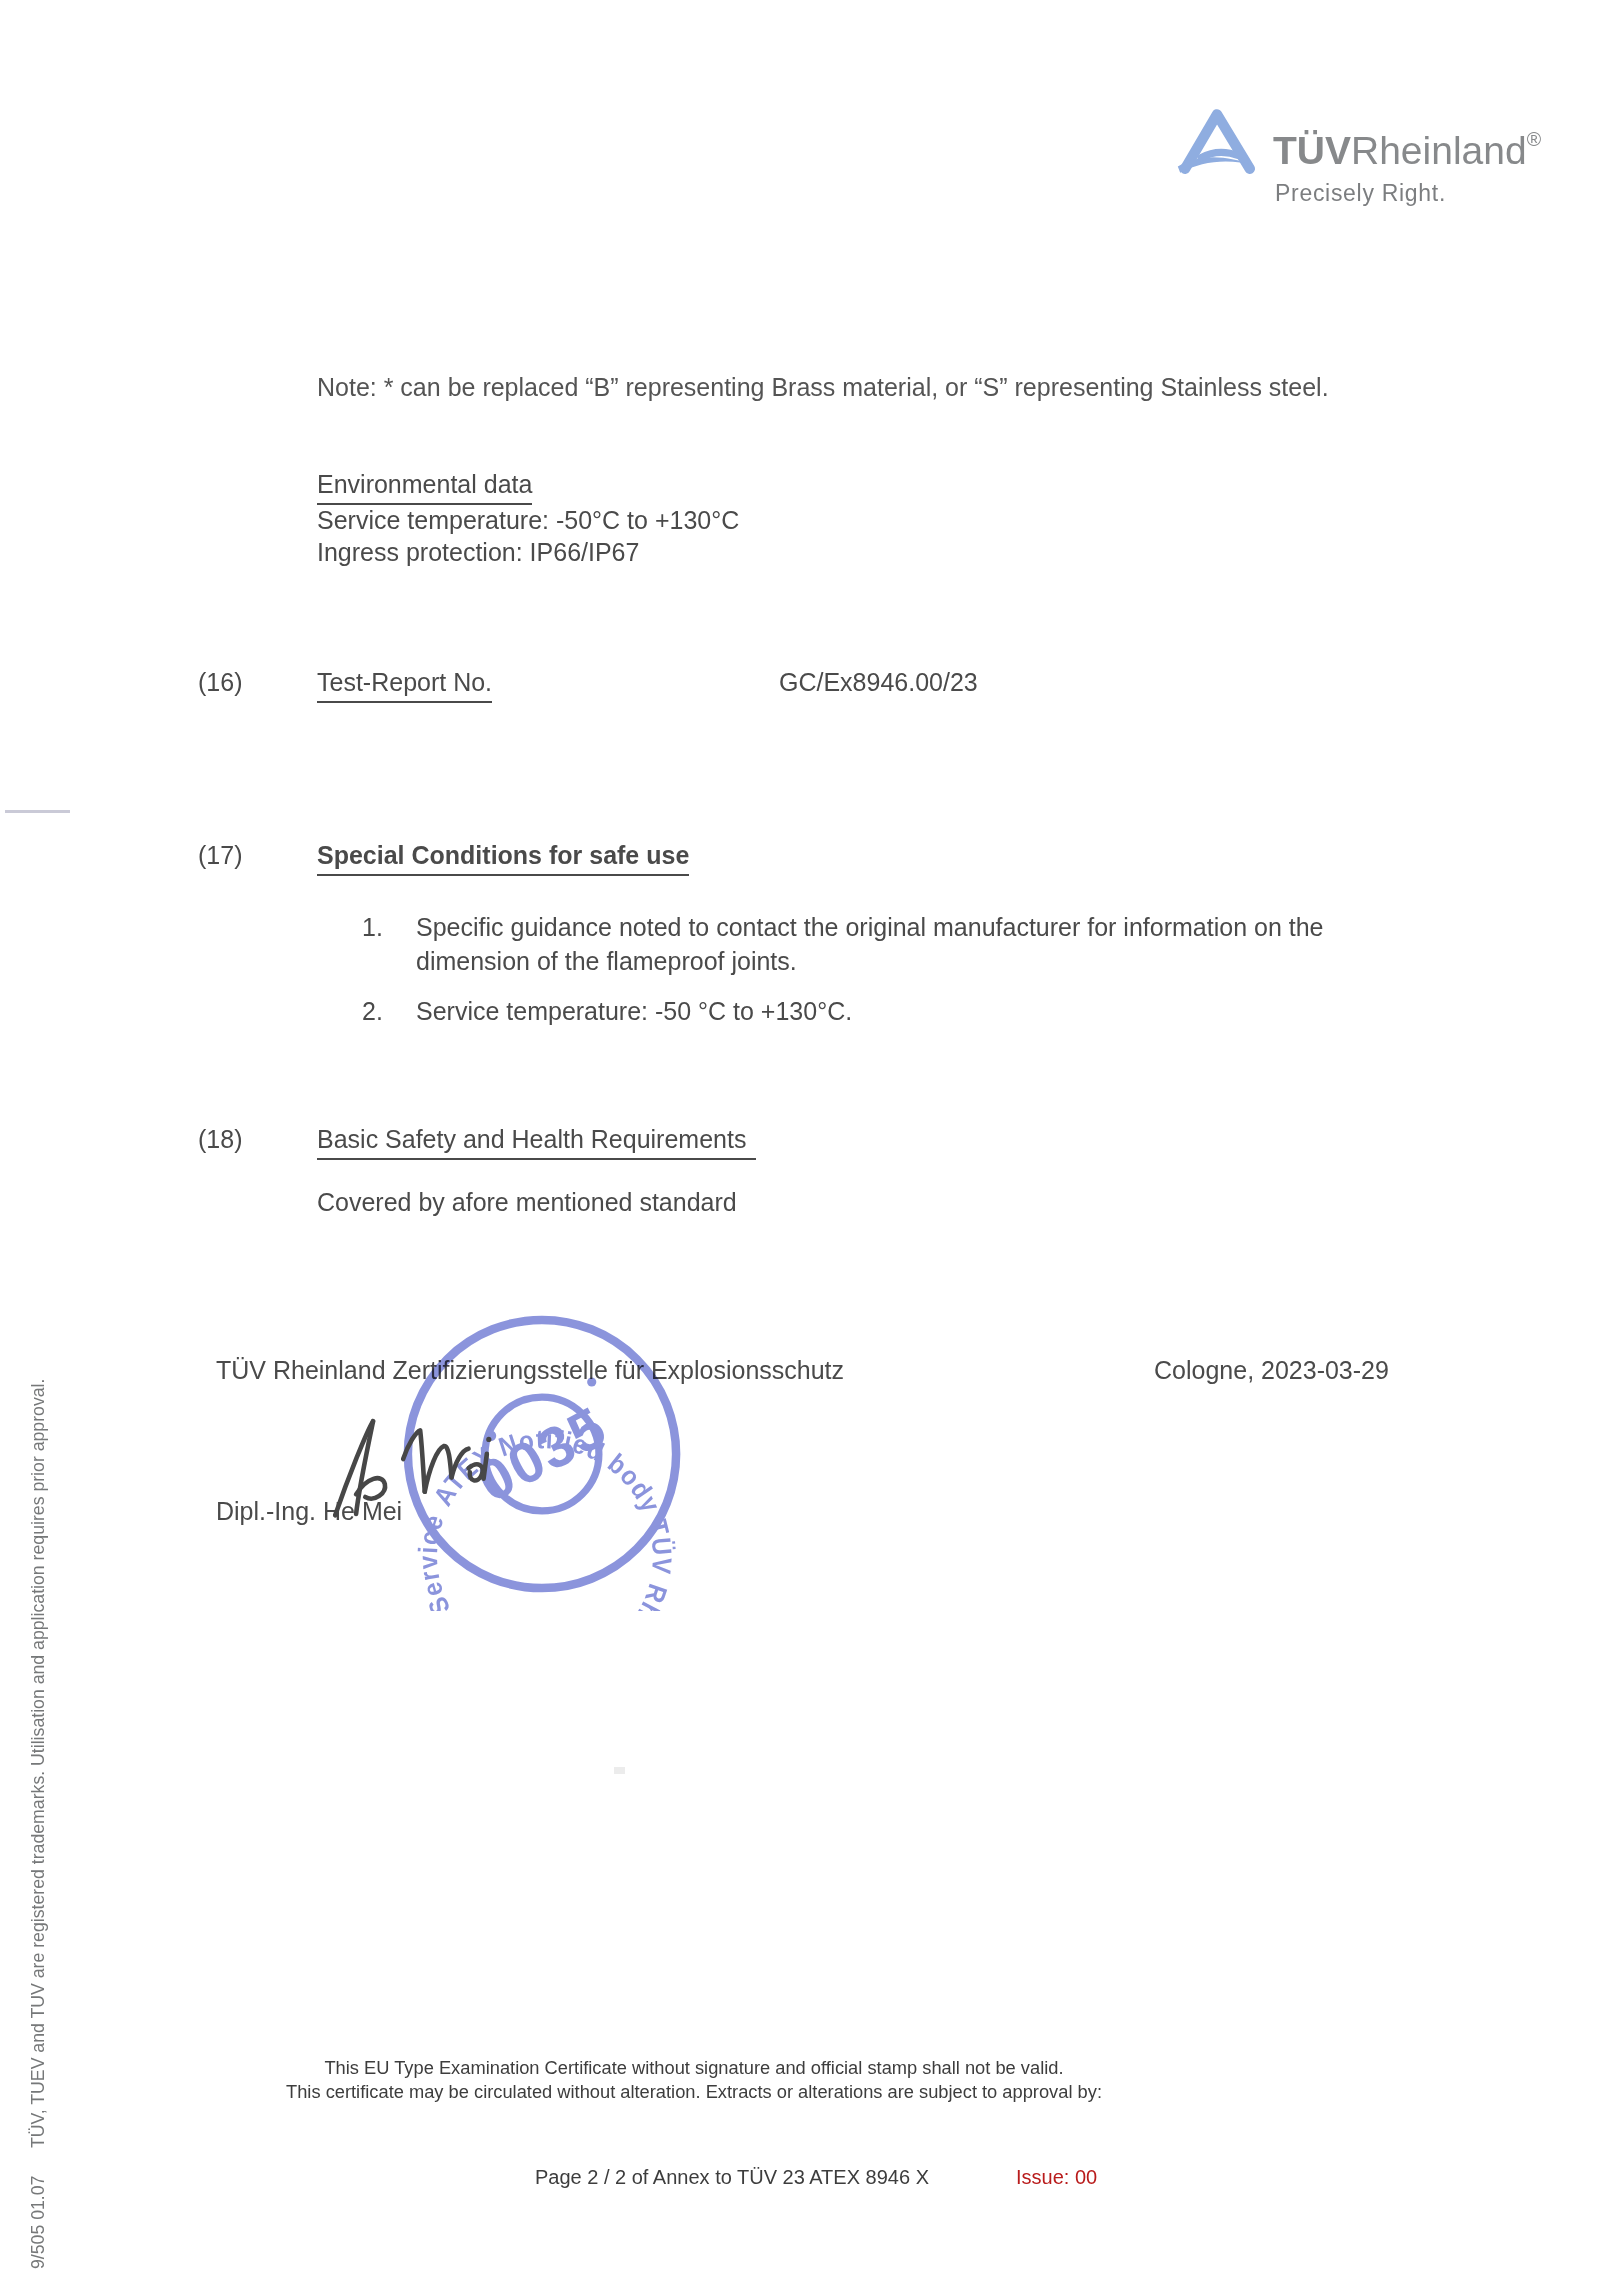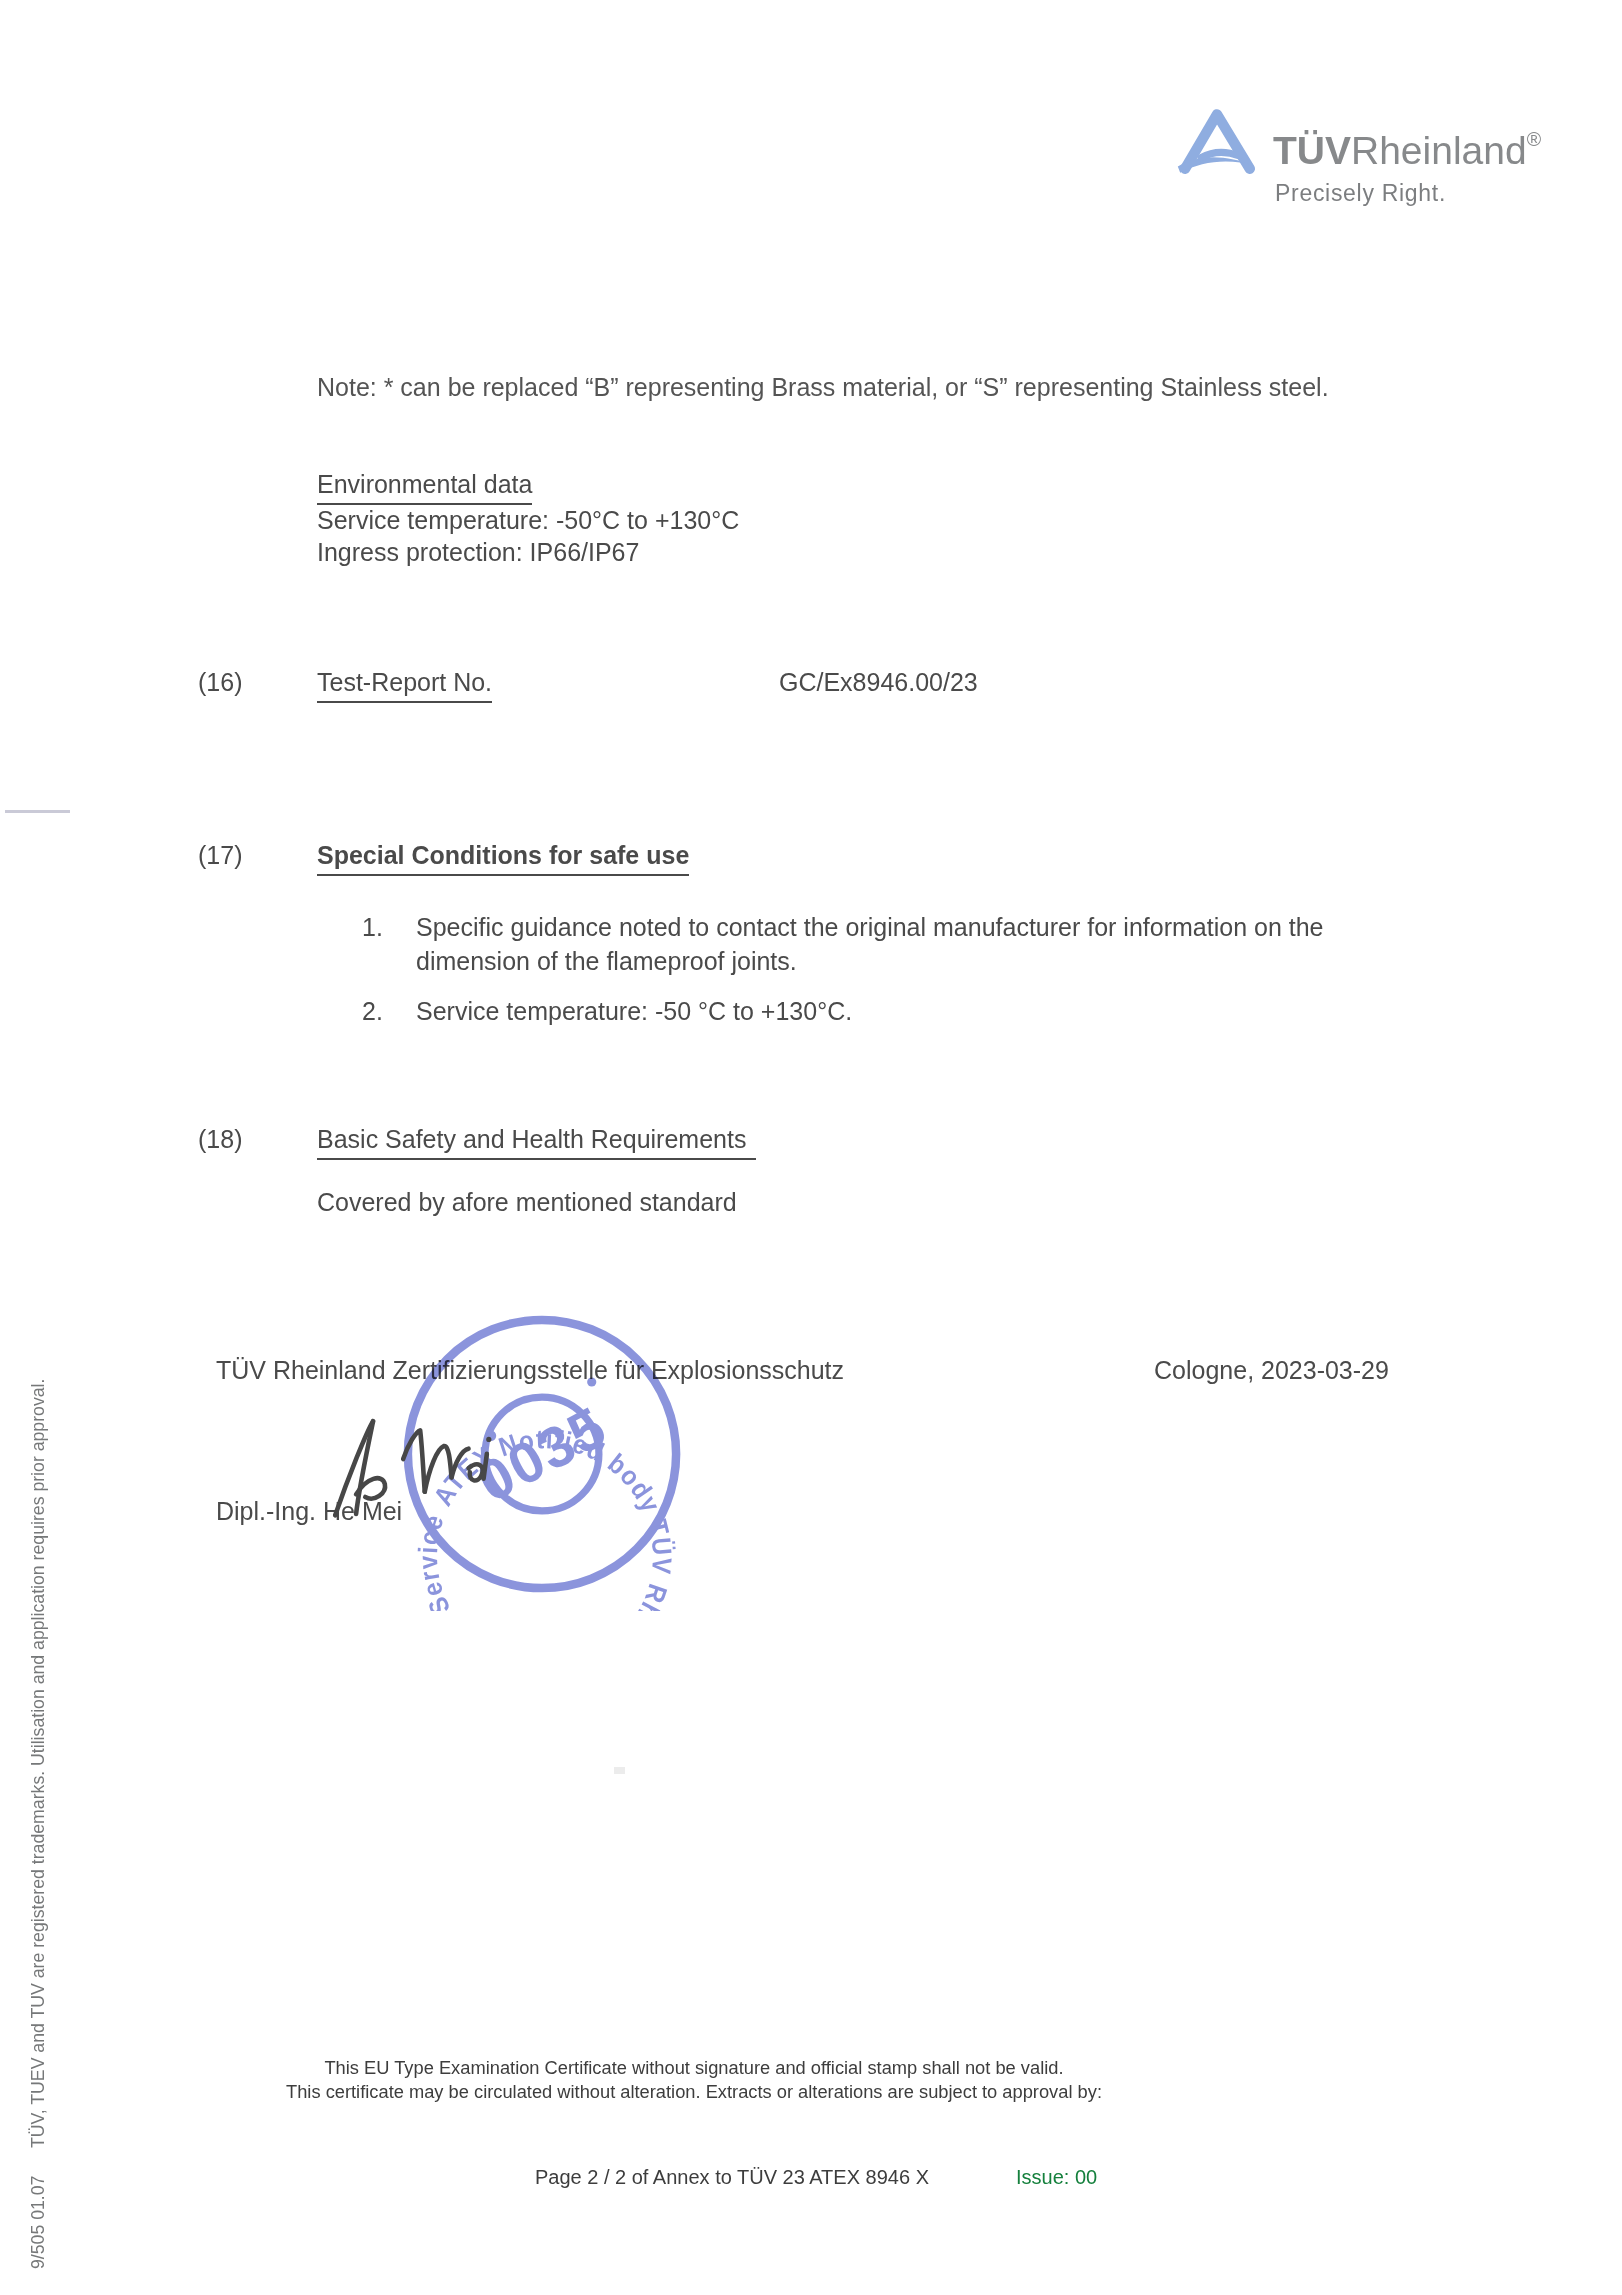--- a/index.html
+++ b/index.html
@@ -97,20 +97,20 @@
     <path d="M 246 64 C 244 80 242 94 241 102"></path>
   </g>
   <circle cx="249" cy="42" r="4" fill="#474747"></circle>
 </svg>
 
 <div class="abs footer-fs" style="left:0;top:2056px;width:1388px;text-align:center;color:#3d3d3d;">
   <div>This EU Type Examination Certificate without signature and official stamp shall not be valid.</div>
   <div>This certificate may be circulated without alteration. Extracts or alterations are subject to approval by:</div>
 </div>
 <div class="txt" style="left:535px;top:2166px;font-size:20px;color:#3d3d3d;">Page 2 / 2 of Annex to TÜV 23 ATEX 8946 X</div>
-<div class="txt" style="left:1016px;top:2166px;font-size:20px;color:#15803d;">Issue: 00</div>
+<div class="txt" style="left:1016px;top:2166px;font-size:20px;color:#b91c1c;">Issue: 00</div>
 
 <div class="vert" style="left:27.5px;top:2148px;">TÜV, TUEV and TUV are registered trademarks. Utilisation and application requires prior approval.</div>
 <div class="vert" style="left:27.5px;top:2269px;">9/505  01.07</div>
 
 <div class="abs" style="left:5.2px;top:810px;width:65px;height:3.3px;background:#b4b4c6;opacity:.7;"></div>
 <div class="abs" style="left:614px;top:1767px;width:10.5px;height:6.5px;background:#ececec;"></div>
 
 
 </body></html>

